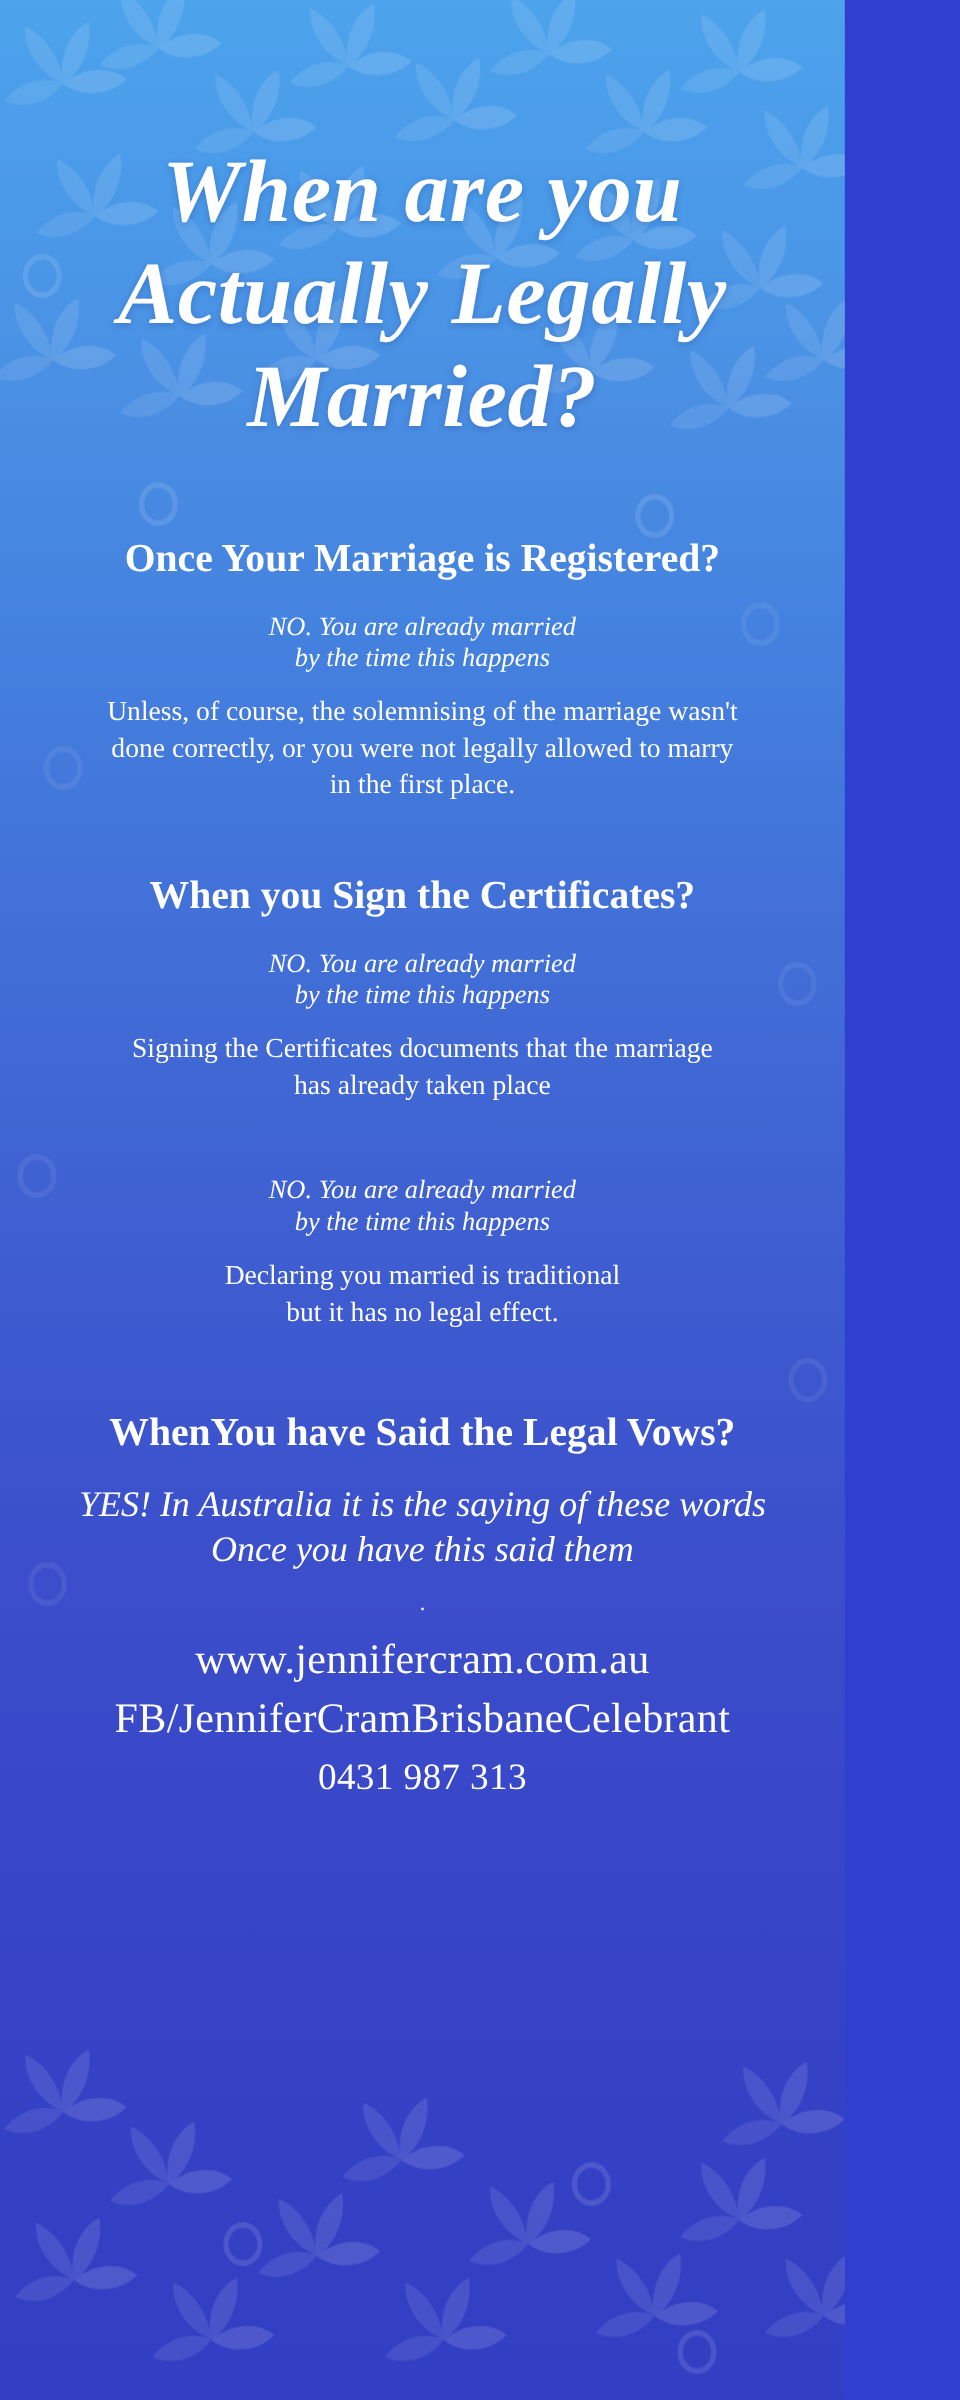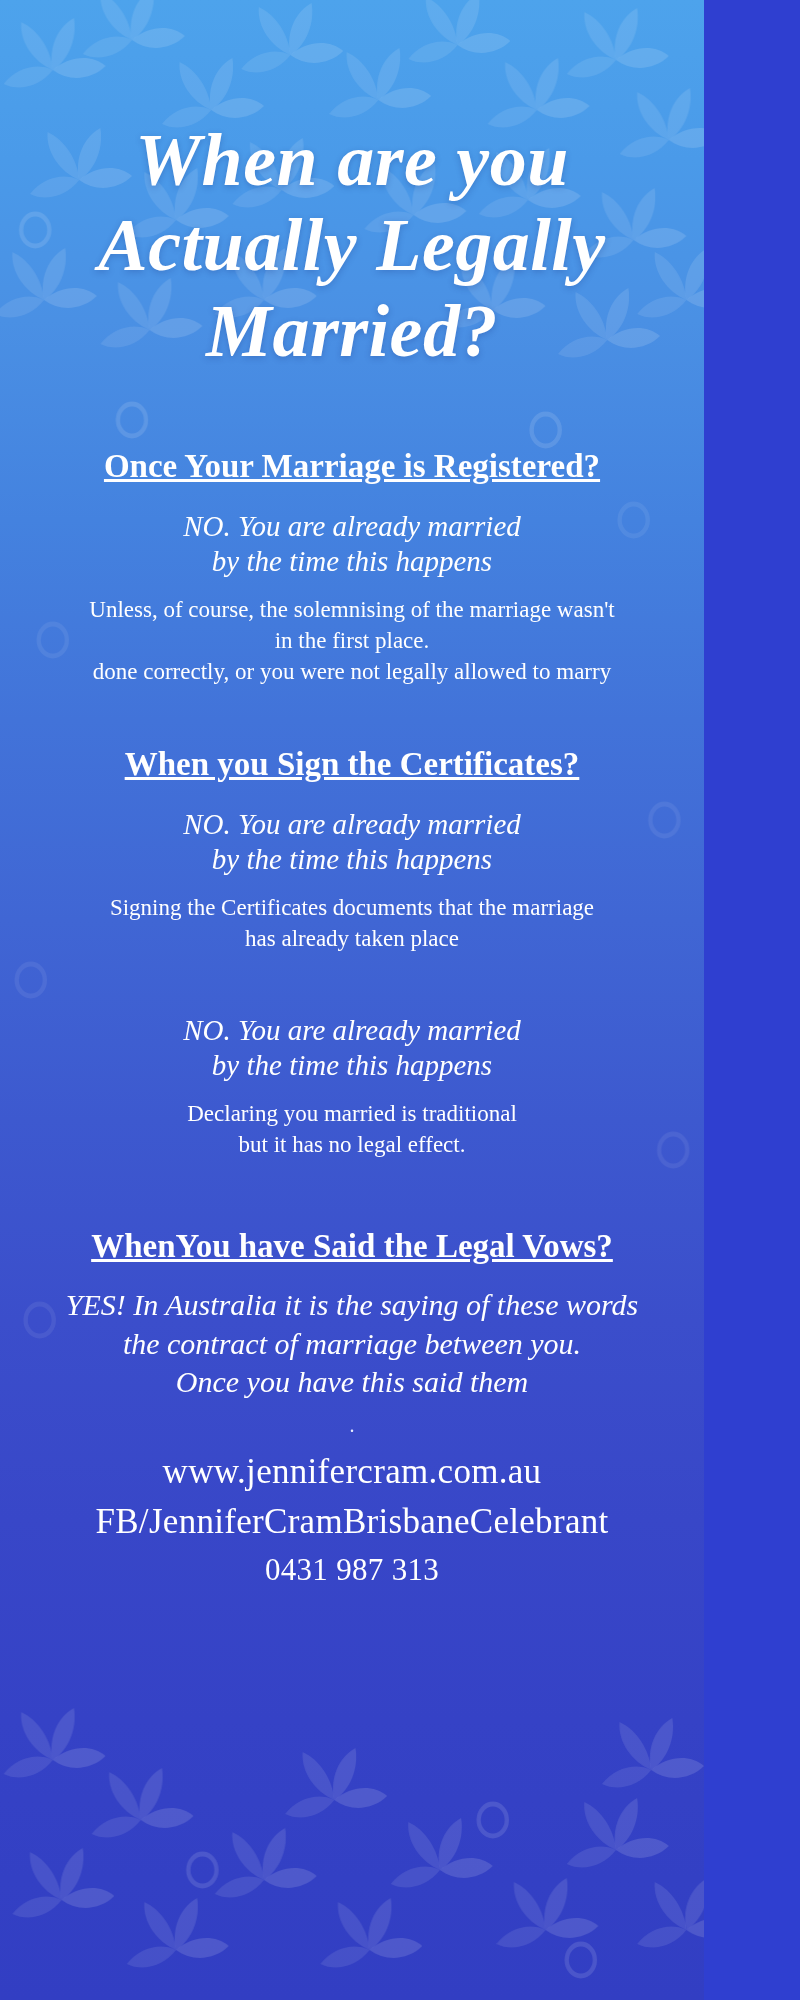--- a/index.html
+++ b/index.html
@@ -58,25 +58,24 @@
     text-shadow: 0 2px 6px rgba(20,40,120,0.25);
   }
   .title .line { display: block; }
 
   .section { margin-top: 0; }
   .section-heading {
     font-weight: bold;
     font-size: 33px;
     line-height: 1.2;
     margin: 0;
-    text-decoration: underline;
   }
   .answer {
     font-style: italic;
-    font-size: 29px;
+    font-size: 22px;
     line-height: 1.22;
     margin: 0;
   }
   .answer .line { display: block; }
   .note {
     font-size: 23px;
     line-height: 1.33;
     margin: 0;
   }
   .note .line { display: block; }
@@ -201,22 +200,22 @@
     </h1>
 
     <div class="section s1">
       <h2 class="section-heading">Once Your Marriage is Registered?</h2>
       <p class="answer">
         <span class="line">NO. You are already married</span>
         <span class="line">by the time this happens</span>
       </p>
       <p class="note">
         <span class="line">Unless, of course, the solemnising of the marriage wasn't</span>
+        <span class="line">done correctly, or you were not legally allowed to marry</span>
         <span class="line">in the first place.</span>
-        <span class="line">done correctly, or you were not legally allowed to marry</span>
       </p>
     </div>
 
     <div class="section s2">
       <h2 class="section-heading">When you Sign the Certificates?</h2>
       <p class="answer">
         <span class="line">NO. You are already married</span>
         <span class="line">by the time this happens</span>
       </p>
       <p class="note">
@@ -233,21 +232,20 @@
       <p class="note">
         <span class="line">Declaring you married is traditional</span>
         <span class="line">but it has no legal effect.</span>
       </p>
     </div>
 
     <div class="section s4">
       <h2 class="section-heading">WhenYou have Said the Legal Vows?</h2>
       <p class="answer">
         <span class="line">YES! In Australia it is the saying of these words</span>
-        <span class="line">the contract of marriage between you.</span>
         <span class="line">Once you have this said them</span>
       </p>
     </div>
 
     <div class="dot">.</div>
 
     <div class="footer">
       <div class="footer-line web">www.jennifercram.com.au</div>
       <div class="footer-line fb">FB/JenniferCramBrisbaneCelebrant</div>
       <div class="footer-line phone">0431 987 313</div>

